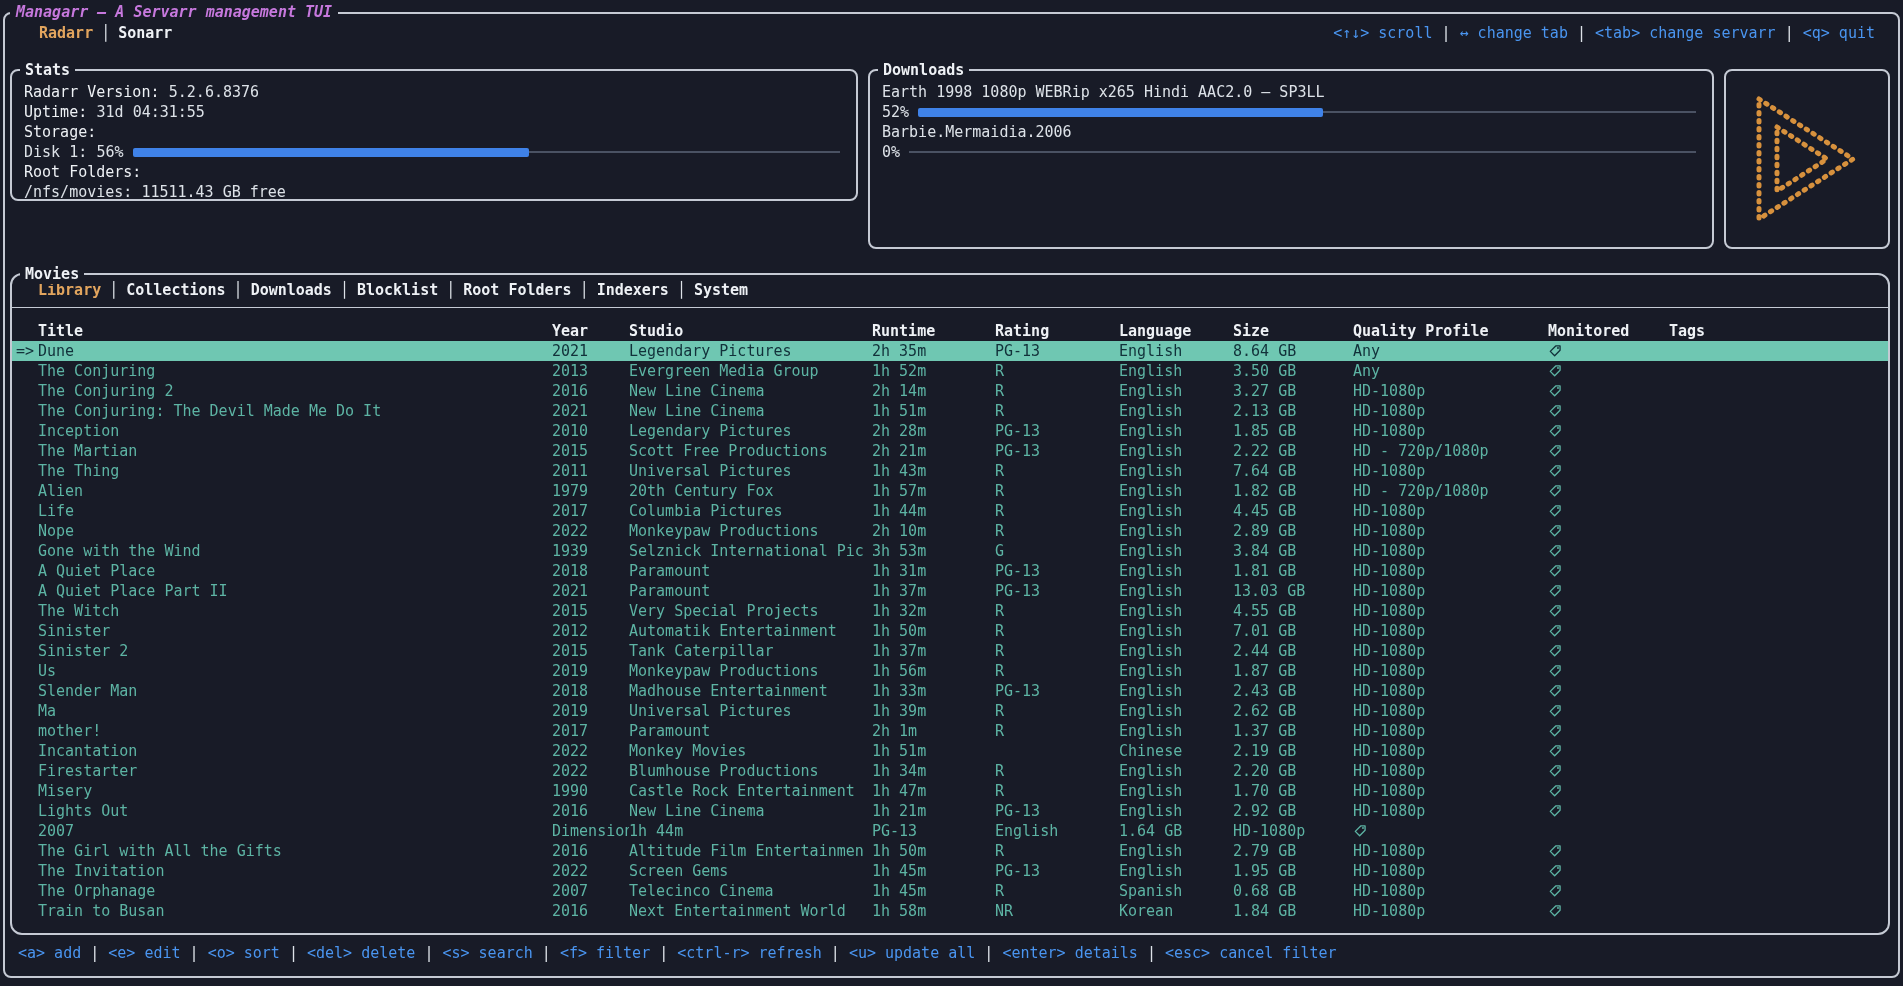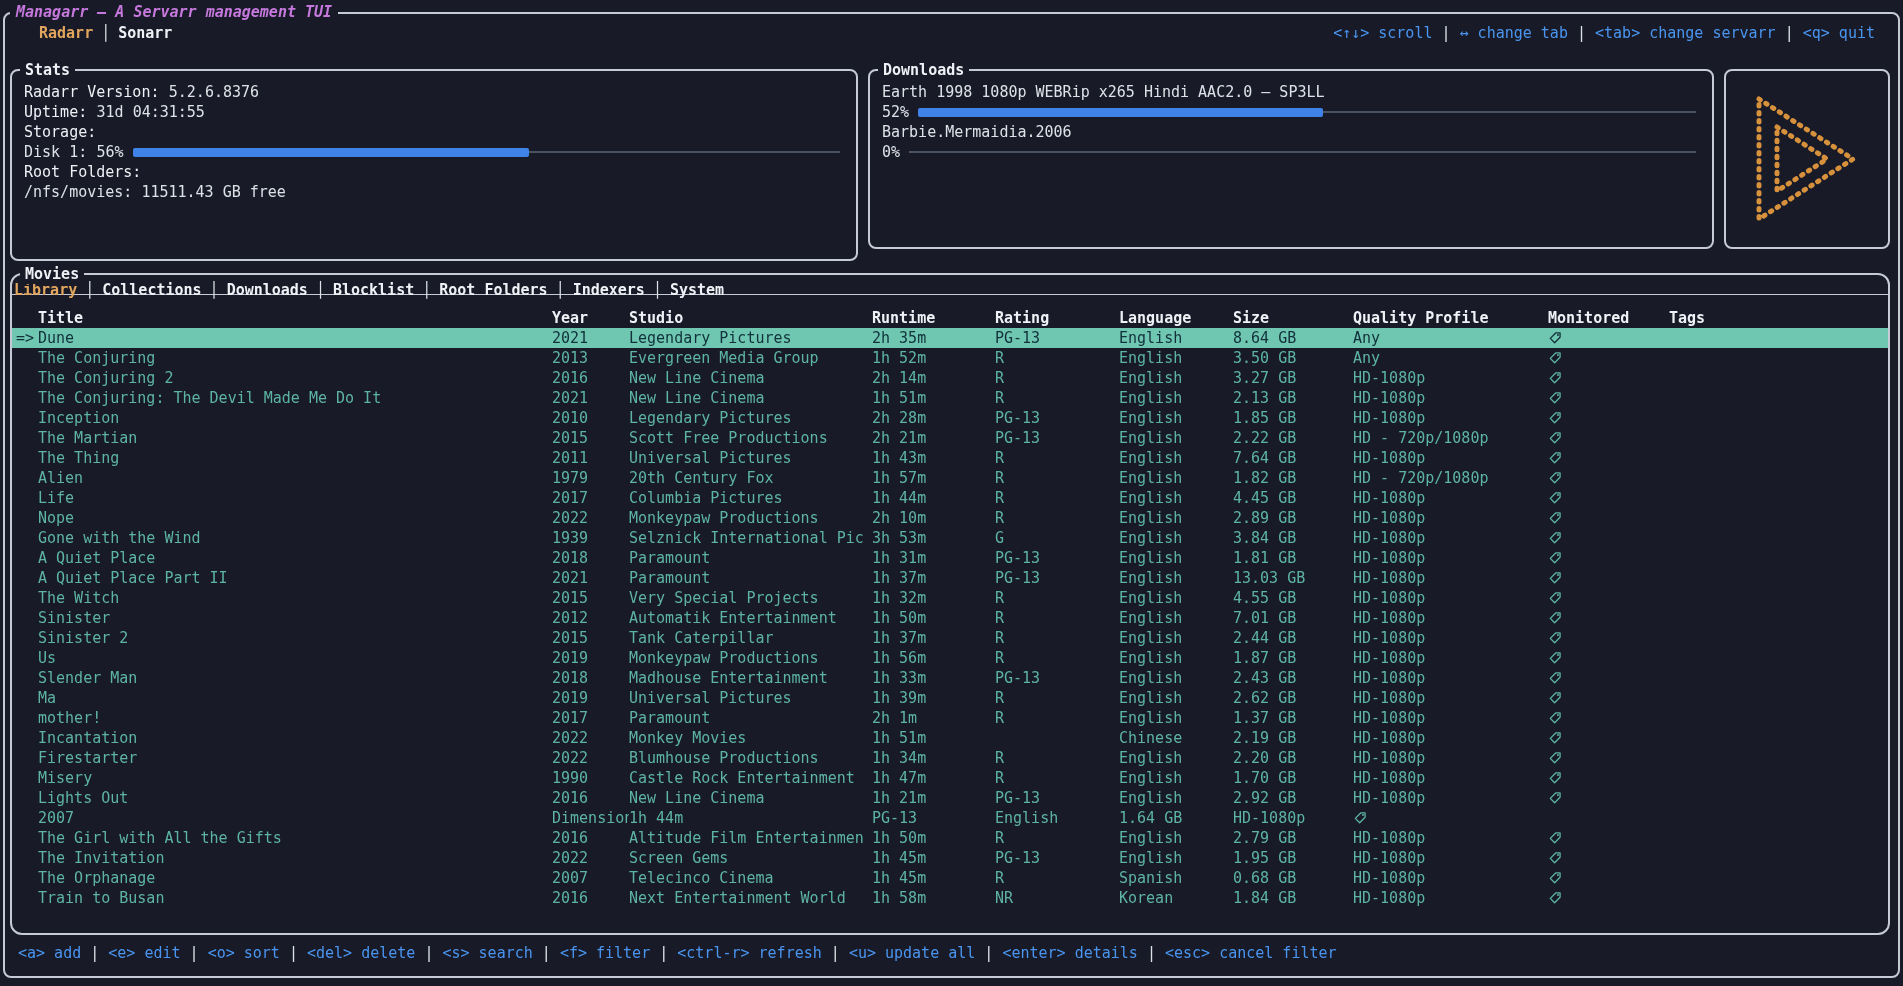--- a/index.html
+++ b/index.html
@@ -20,34 +20,34 @@
   .stab { font-weight:bold; color:var(--text-bright,#eef1f5); padding:0 8px; }
   .stab:first-child { padding-left:0; }
   .stab.active { color:var(--orange,#e2a55e);margin-left:21px; }
   .tab-sep { color:var(--text,#dde2e8); }
   .top-help { position:absolute; right:28px; top:23px; height:20px; line-height:20px;
               color:var(--blue,#4a95f0); z-index:2; white-space:pre; }
   .help-sep { color:var(--text,#dde2e8); }
   .panel { position:absolute; border:2px solid var(--border,#c5cad4); border-radius:8px; z-index:1; }
   .panel-title { position:absolute; top:-11px; left:8px; background:var(--bg,#181b27); padding:0 5px;
                  font-weight:bold; color:var(--text-bright,#eef1f5); line-height:20px; z-index:2; }
-  .stats-panel { left:10px; top:69px; width:848px; height:192px; }
+  .stats-panel { left:10px; top:69px; width:848px; height:132px; }
   .downloads-panel { left:868px; top:69px; width:846px; height:180px; }
   .logo-panel { left:1724px; top:69px; width:166px; height:180px;
                 display:flex; align-items:center; justify-content:center; color:var(--logo-orange,#d7913d); }
   .panel-body { padding:11px 14px 0 12px; }
   .line { height:20px; line-height:20px; white-space:pre; display:flex; align-items:center; }
   .bold { font-weight:normal; color:var(--text-bright,#eef1f5); }
   .gap { margin-left:0.62em; }
   .bar { flex:1; margin-left:9px; margin-right:2px; position:relative; height:9px; }
   .bar::before { content:""; position:absolute; left:0; right:0; top:3.5px; height:2px; background:var(--track,#4a5263); }
   .bar-fill { position:absolute; left:0; top:0; bottom:0; background:var(--progress,#3f82e8); border-radius:2px; z-index:1; }
   .movies-panel { left:10px; top:273px; width:1880px; height:662px;border-radius:12px; }
-  .movie-tabs { height:20px; line-height:31px; border-bottom:1px solid var(--border,#c5cad4);
-                padding-left:0; white-space:pre; }
+  .movie-tabs { height:33px; line-height:31px; border-bottom:1px solid var(--border,#c5cad4);
+                padding-left:24px; white-space:pre; }
   .mtab { font-weight:bold; color:var(--text-bright,#eef1f5); padding:0 8px; }
   .mtab:first-child { padding-left:2px; }
   .mtab.active { color:var(--orange,#e2a55e); }
   .thead,.trow { display:grid;
     grid-template-columns:22px 514px 77px 243px 123px 124px 114px 120px 195px 121px 1fr;
     padding-left:4px; height:20px; line-height:20px; align-items:center; }
   .thead { margin-top:13px; font-weight:bold; color:var(--text-bright,#eef1f5); }
   .trow { color:var(--teal,#5db4a4); }
   .trow.selected { background:var(--selection-bg,#6fc7b2); color:var(--selection-fg,#12313a); }
   .c { overflow:hidden; white-space:pre; }

